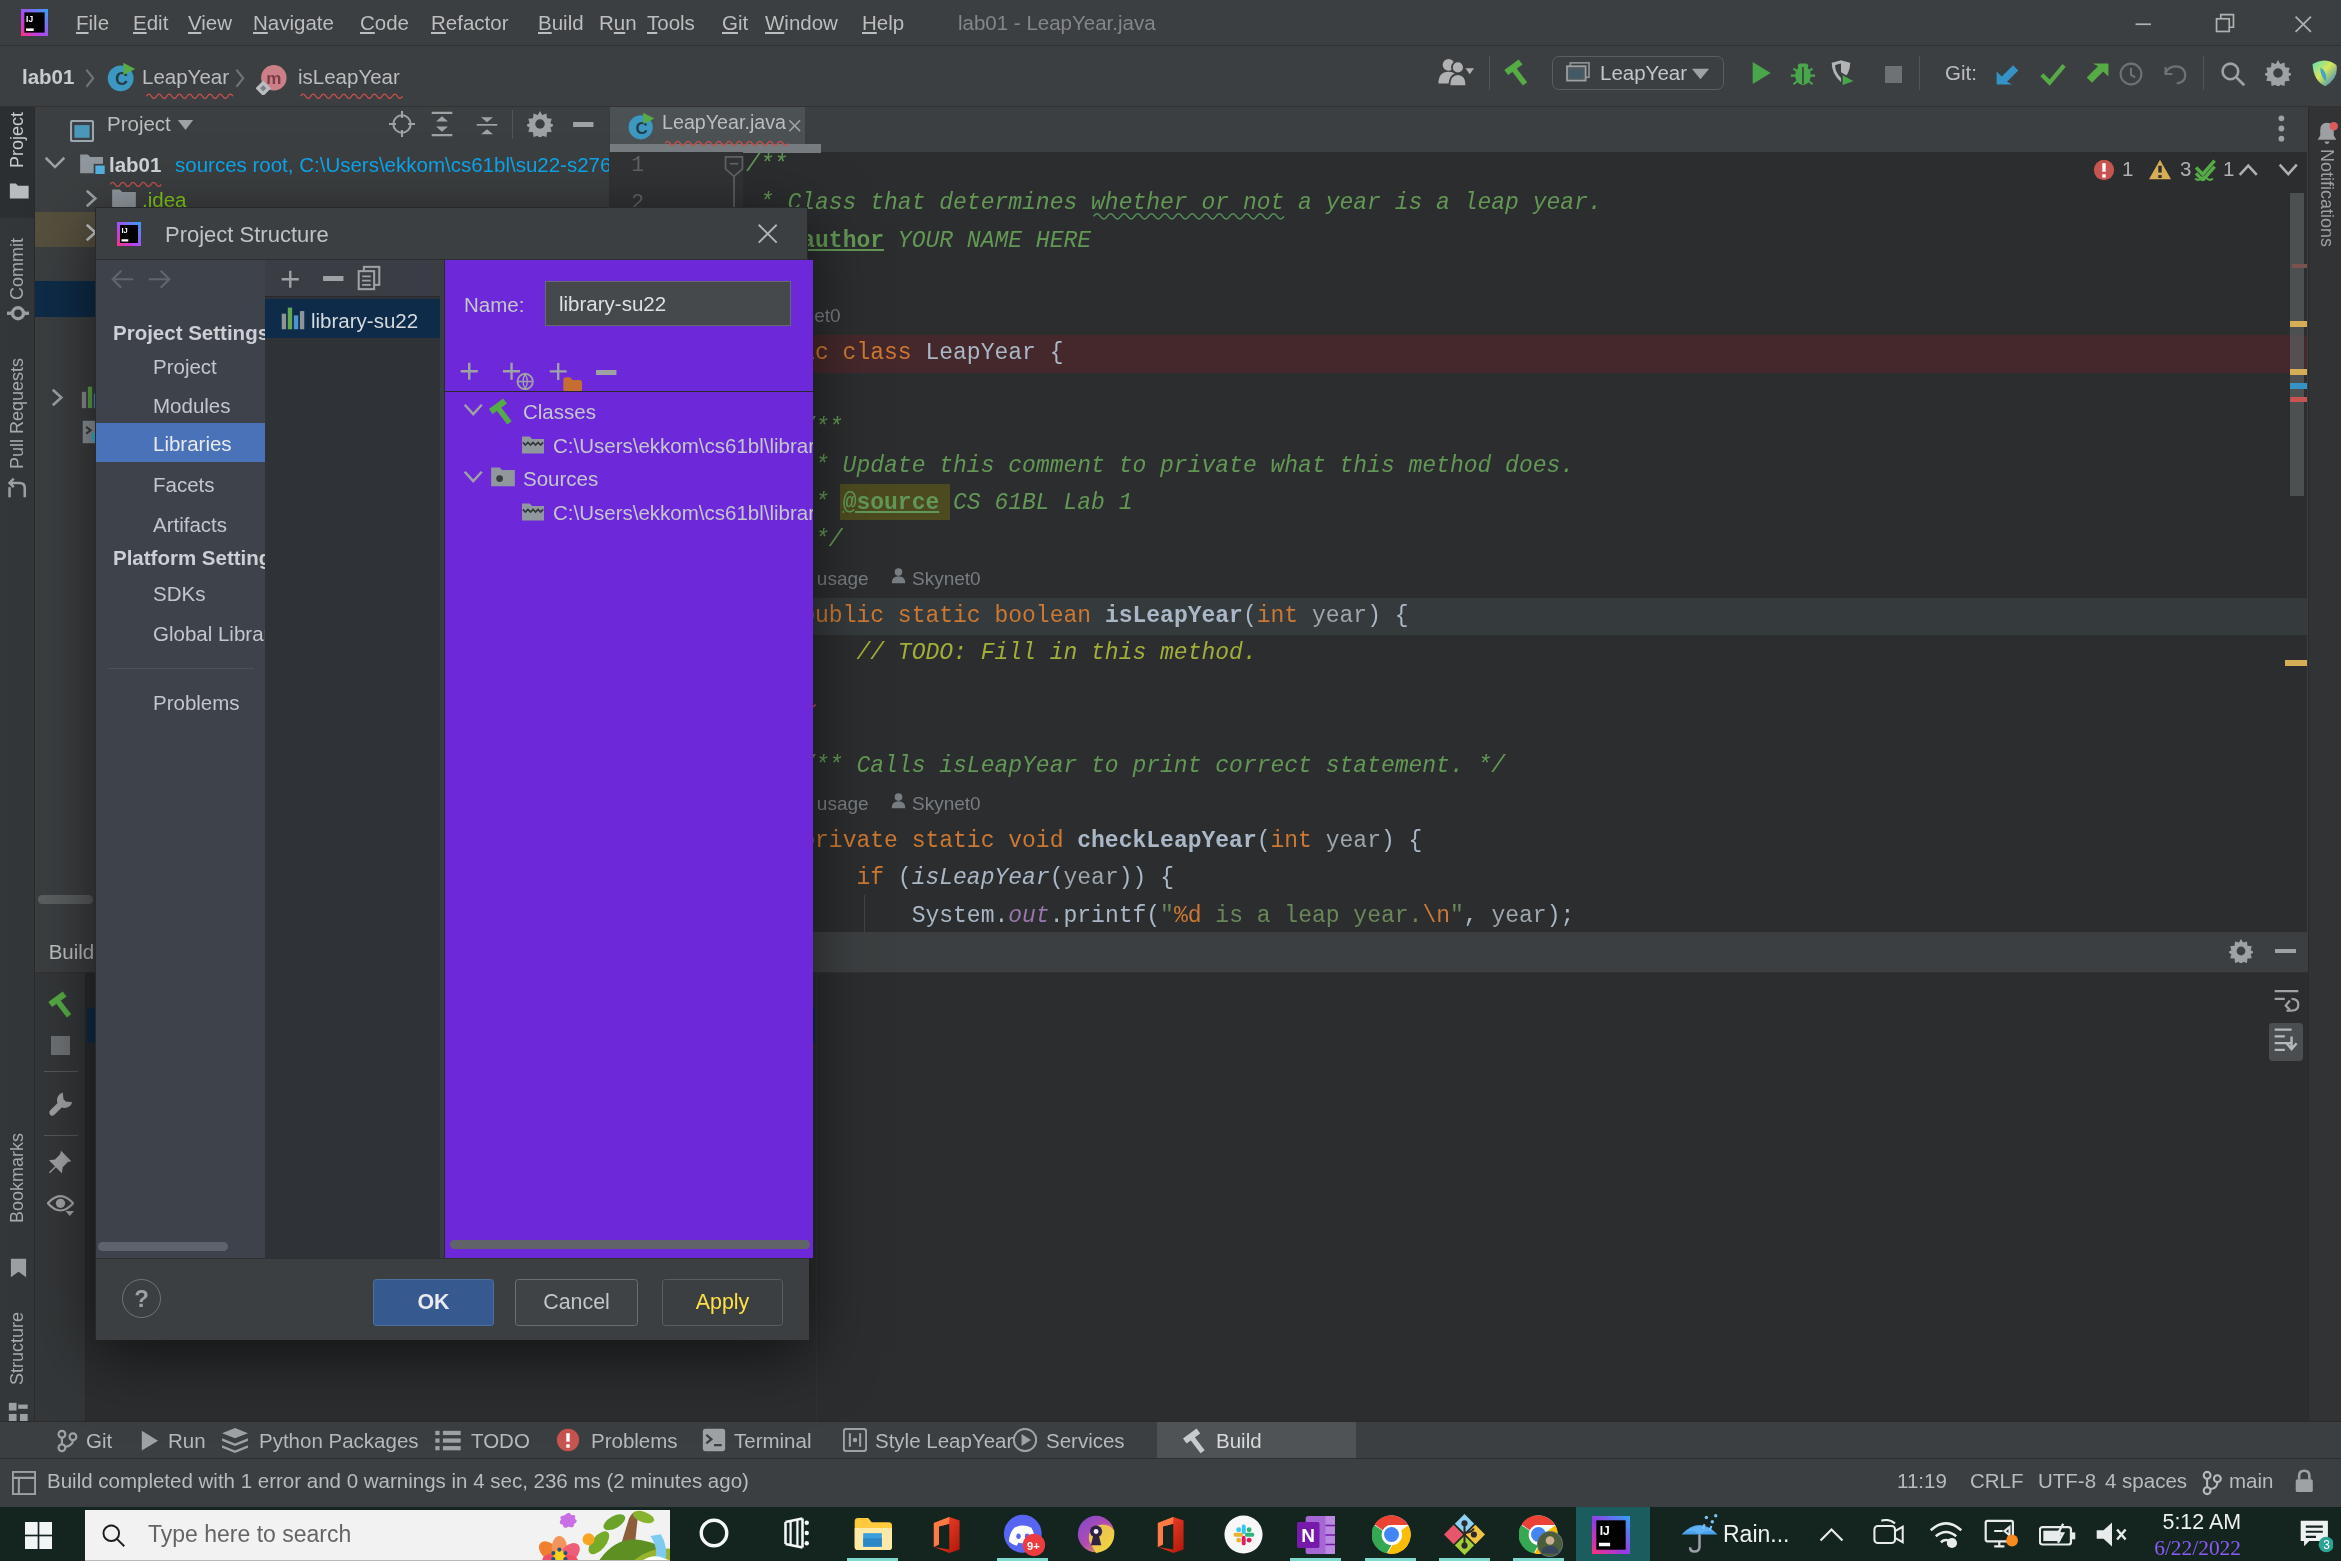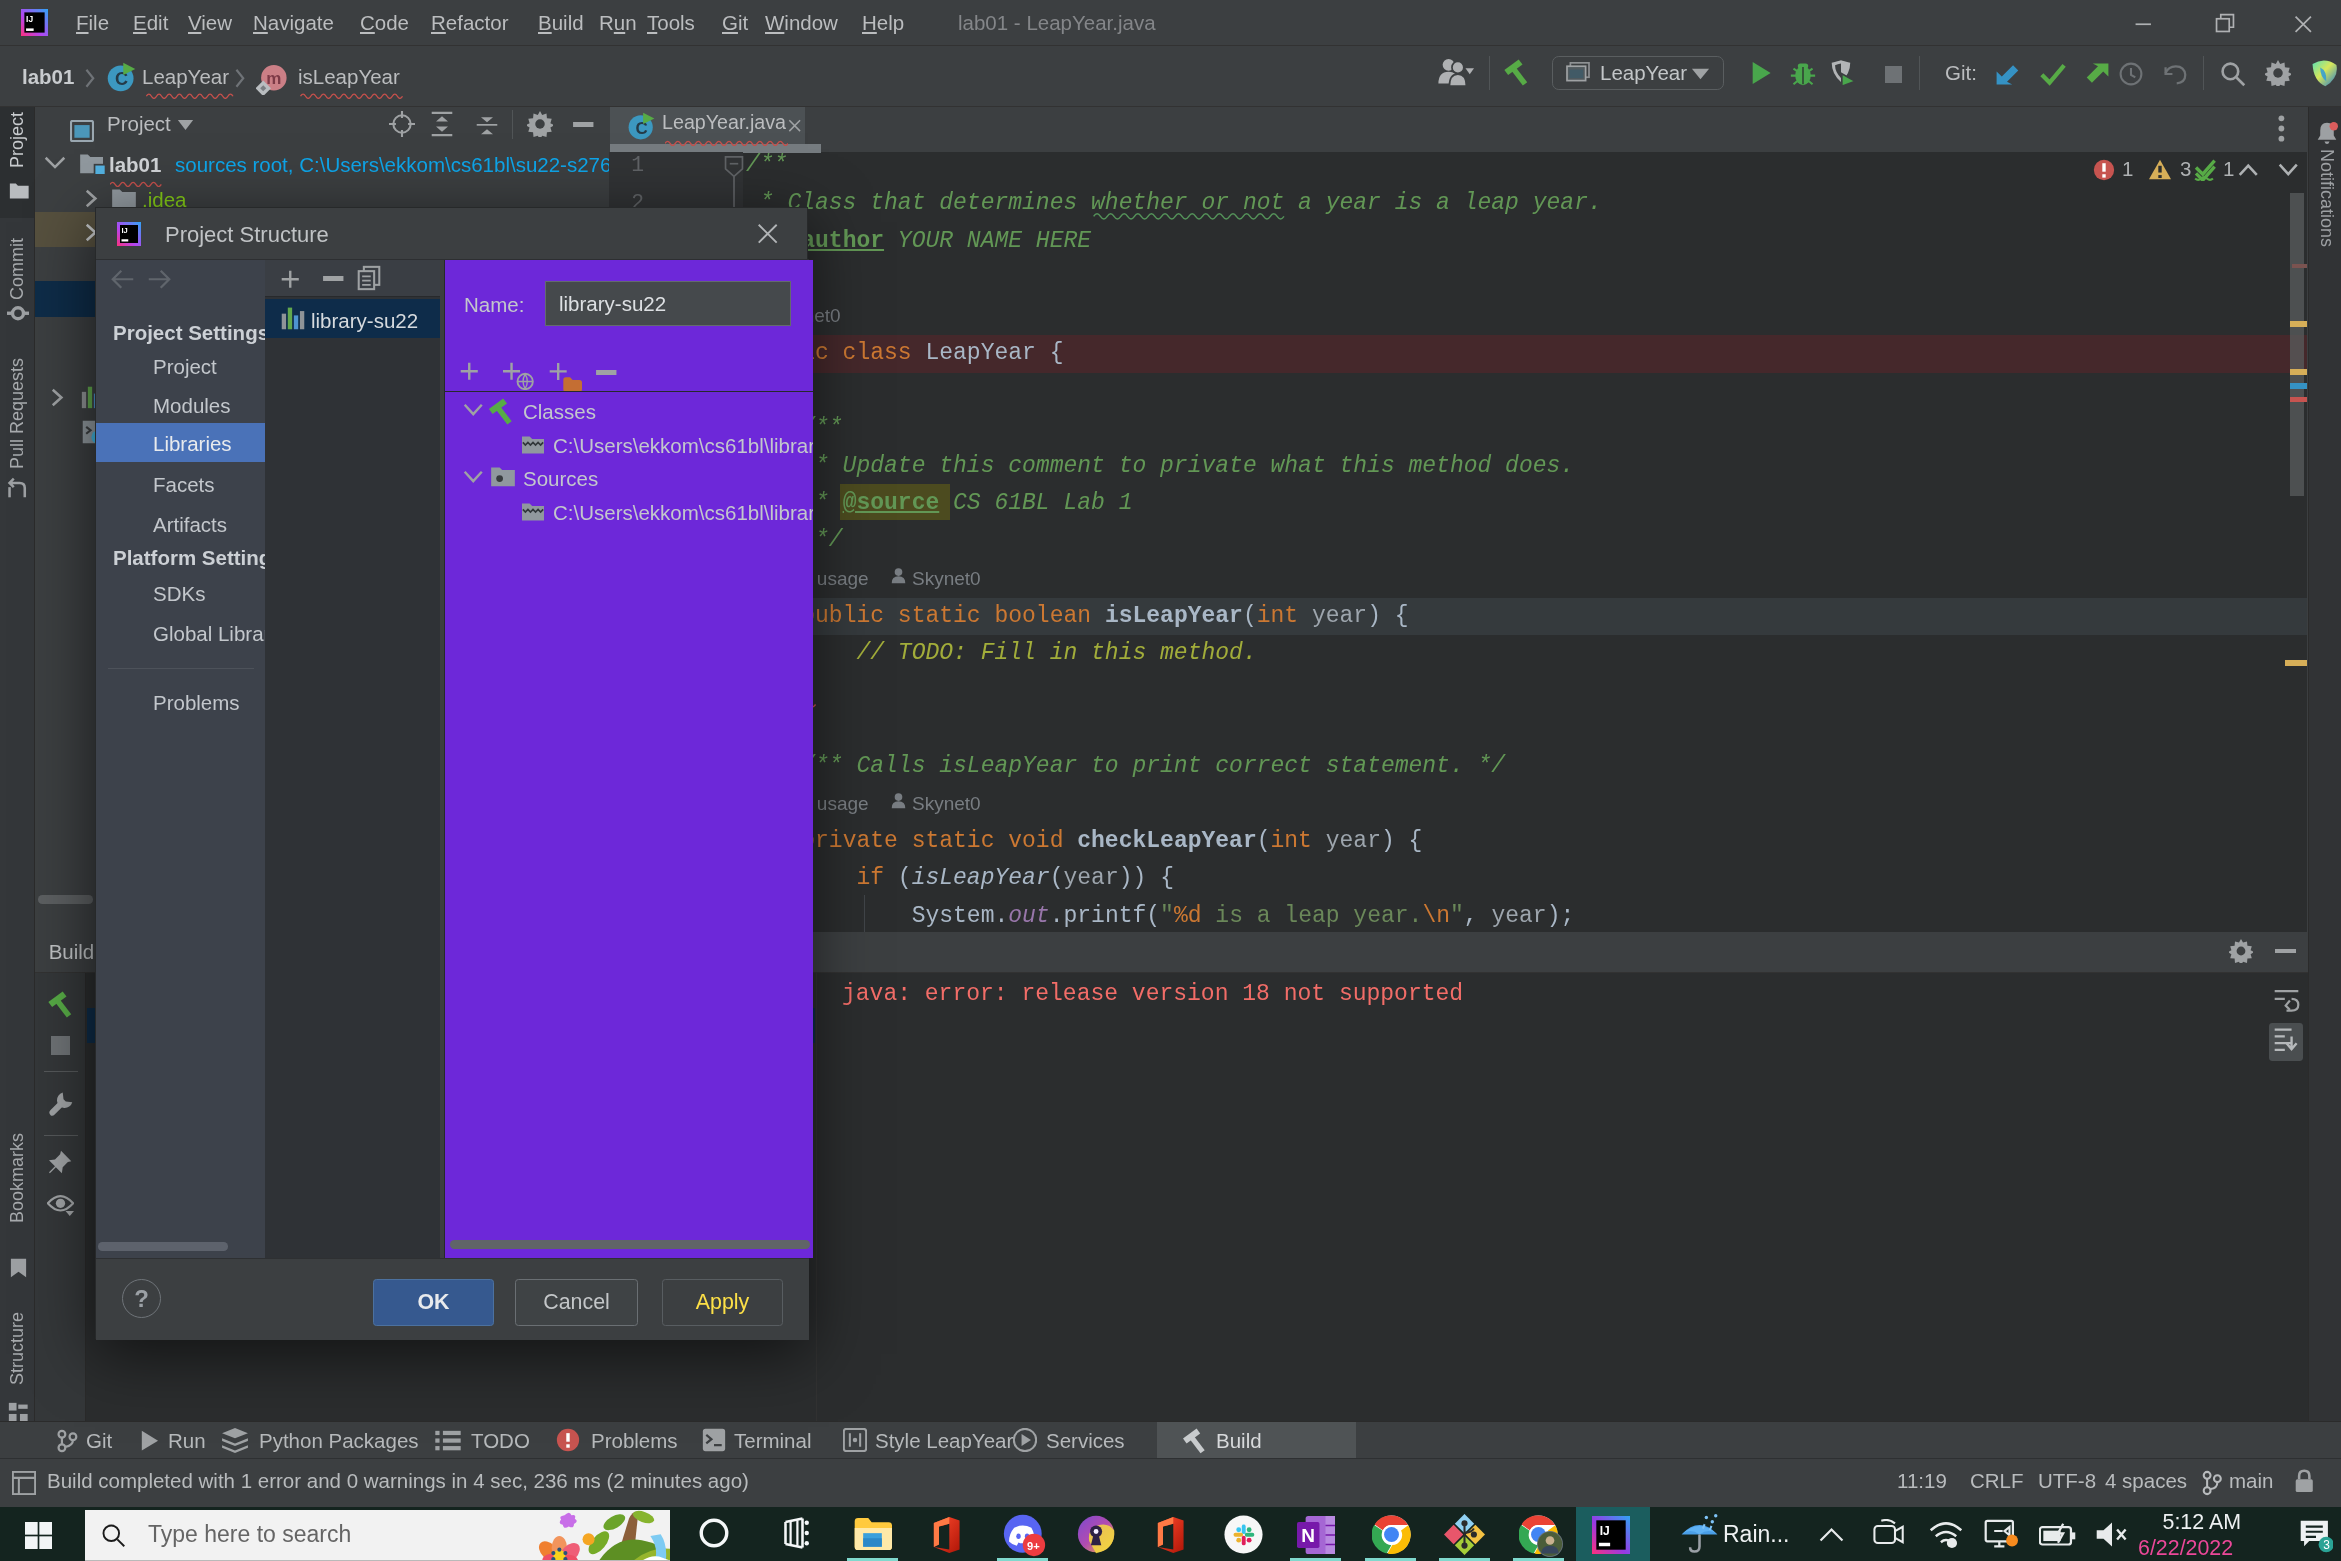--- a/index.html
+++ b/index.html
@@ -449,21 +449,20 @@
     </svg>
     <svg class="abs" style="left:12px;top:262px;" width="27" height="22" viewBox="0 0 32 26">
       <path d="M1 11 Q16 -6 31 11 Q16 28 1 11 Z" fill="none" stroke="#9fa2a4" stroke-width="2.6"></path>
       <circle cx="16" cy="11" r="5.5" fill="#9fa2a4"></circle>
       <path d="M22 20 h10 l-5 6 z" fill="#9fa2a4"></path>
     </svg>
 
     <div class="abs" style="left:52px;top:76px;width:728px;height:35px;background:#0e2c48;"></div>
     <div class="abs" style="left:781px;top:41px;width:0.9px;height:448px;background:#323232;"></div>
 
-    <div class="abs mono" style="left:807px;top:43px;height:38px;line-height:38px;color:#f26d68;">java: error: release version 18 not supported</div>
 
     <svg class="abs" style="left:2238px;top:55px;" width="27" height="27" viewBox="0 0 32 32" fill="none" stroke="#9fa2a4" stroke-width="2.6">
       <path d="M2 5 h28 M2 14 h12"></path>
       <path d="M22 14 q8 0 8 7 q0 7 -8 7 h-6"></path>
       <path d="M20 22 l-5 6 l5 5" transform="translate(0 -6)"></path>
     </svg>
     <div class="abs" style="left:2234px;top:91px;width:34px;height:38px;background:#4a4e50;border-radius:3.4px;"></div>
     <svg class="abs" style="left:2238px;top:96px;" width="27" height="27" viewBox="0 0 32 32" fill="none" stroke="#b6b9bb" stroke-width="2.6">
       <path d="M2 2 h20 M2 10 h12 M2 18 h20 M2 26 h12"></path>
       <path d="M22 10 v14 M16 18 l6 7 l6 -7" stroke-width="2.8"></path>
@@ -766,21 +765,21 @@
       <rect x="1" y="6" width="36" height="20" rx="3" fill="none" stroke="#e8ebec" stroke-width="2.6"></rect>
       <rect x="38" y="12" width="4" height="8" fill="#e8ebec"></rect>
       <rect x="5" y="10" width="20" height="12" fill="#e8ebec"></rect>
       <path d="M28 2 l-6 11 h6 l-6 11" stroke="#e8ebec" stroke-width="2.6" fill="none"></path>
     </svg>
     <svg class="abs" style="left:2095px;top:13px;" width="34" height="29" viewBox="0 0 40 34">
       <path d="M2 12 h8 l10 -9 v28 l-10 -9 h-8 z" fill="#e8ebec"></path>
       <path d="M26 11 l10 12 M36 11 l-10 12" stroke="#e8ebec" stroke-width="2.8"></path>
     </svg>
     <span class="abs" style="left:2138px;top:3.4px;width:103px;color:#eef1f2;font-size:21.4px;text-align:right;white-space:nowrap;">5:12 AM</span>
-    <span class="abs" style="left:2138px;top:29px;width:103px;color:#ec4899;font-size:21.4px;text-align:left;white-space:nowrap;">6/22/2022</span>
+    <span class="abs" style="left:2138px;top:29px;width:103px;color:#8b5cf6;font-size:21.4px;text-align:right;white-space:nowrap;font-family:Liberation Serif, serif;">6/22/2022</span>
     <svg class="abs" style="left:2299px;top:12px;" width="34" height="34" viewBox="0 0 40 40">
       <path d="M2 2 h32 v24 h-22 l-6 6 v-6 h-4 z" fill="#eef1f2"></path>
       <path d="M8 9 h20 M8 15 h20 M8 21 h12" stroke="#14241f" stroke-width="2.6"></path>
       <circle cx="32" cy="30" r="9" fill="#2aa395"></circle>
       <text x="28.5" y="35" font-size="14" fill="#fff" font-family="Liberation Sans">3</text>
     </svg>
   </div>
 
   <div class="abs" id="dialog" style="left:95px;top:207px;width:713px;height:1132px;background:#3c3f41;box-shadow:0 15.4px 60px rgba(0,0,0,0.6);border:0.9px solid #27292a;">
 

